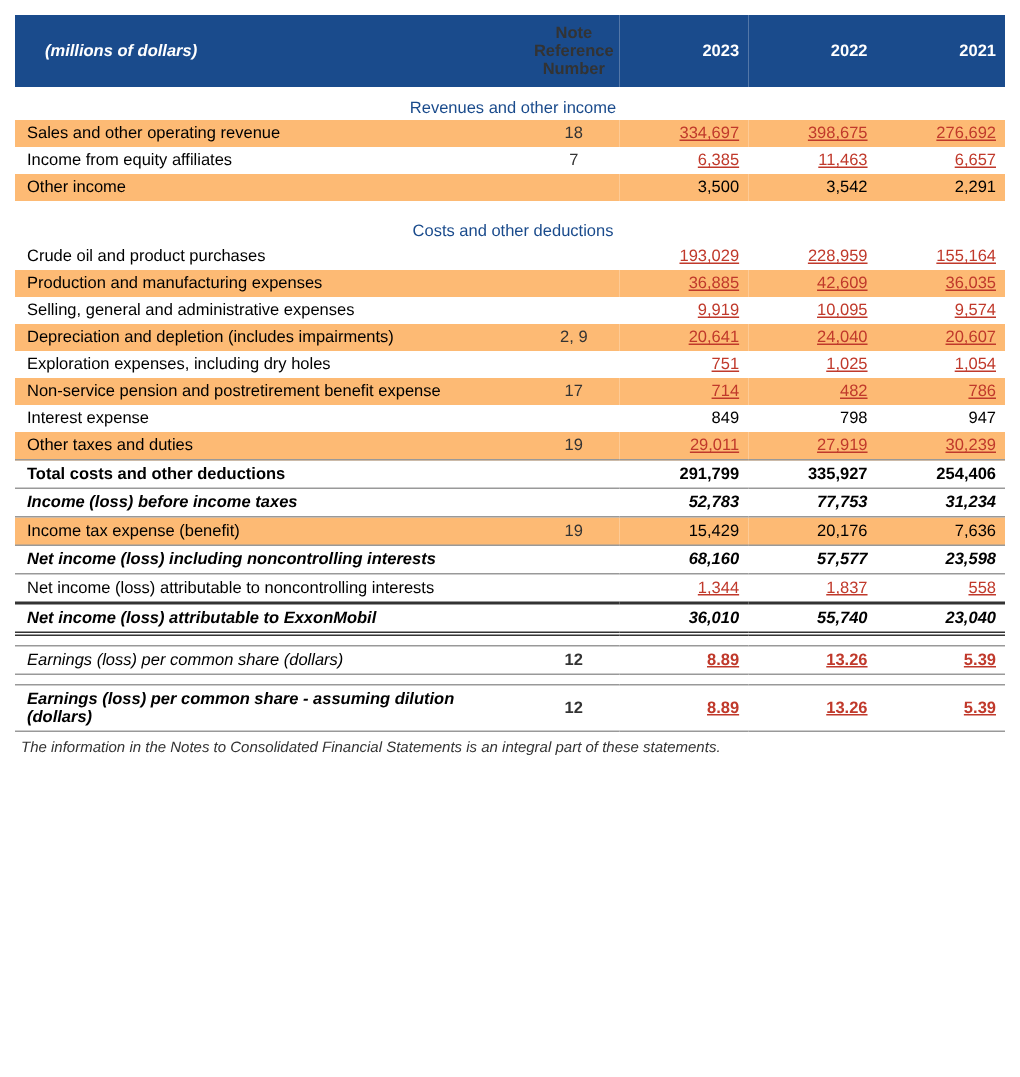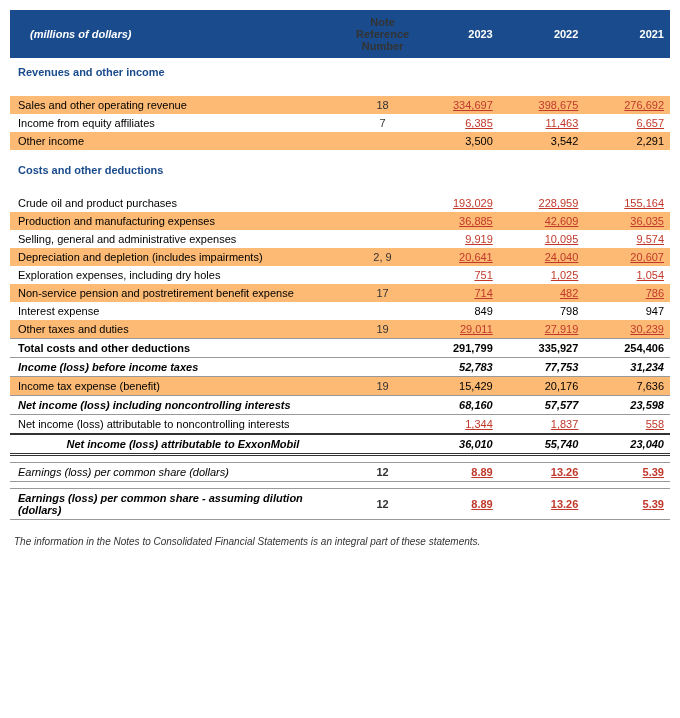--- a/index.html
+++ b/index.html
@@ -39,24 +39,25 @@
       vertical-align: middle;
     }
     .col-label { width: 52%; padding-left: 8px; }
     .col-note { width: 8%; text-align: center; color: #333; }
     .col-2023 { width: 13%; text-align: right; padding-right: 6px; }
     .col-2022 { width: 13%; text-align: right; padding-right: 6px; }
     .col-2021 { width: 13%; text-align: right; padding-right: 6px; }
 
     .section-header td {
       color: #1a4b8c;
-      font-weight: bold;
+      font-weight: normal;
       padding-top: 8px;
-      padding-bottom: 18px;
+      padding-bottom: 2px;
       font-size: 11px;
+      text-align: center;
     }
     .shaded {
       background-color: #fdba74;
     }
     .orange-val {
       color: #c0392b;
       text-decoration: underline;
       text-decoration-color: #c0392b;
     }
     .bold-row td {
@@ -70,21 +71,21 @@
       border-top: 1px solid #999;
       border-bottom: 1px solid #999;
     }
     .spacer-row td {
       height: 6px;
     }
     .footnote {
       font-style: italic;
       font-size: 10px;
       color: #333;
-      margin-top: 16px;
+      margin-top: 5px;
       padding-left: 4px;
     }
     .double-bold td {
       font-weight: bold;
       font-style: italic;
       border-top: 2px solid #333;
       border-bottom: 3px double #333;
     }
   </style>
 </head>
@@ -217,21 +218,21 @@
     <td class="col-2021 ">23,598</td>
   </tr>
         <tr>
     <td class="col-label" style="">Net income (loss) attributable to noncontrolling interests</td>
     <td class="col-note"></td>
     <td class="col-2023 orange-val">1,344</td>
     <td class="col-2022 orange-val">1,837</td>
     <td class="col-2021 orange-val">558</td>
   </tr>
         <tr class="double-bold">
-    <td class="col-label" style="font-style:italic;font-weight:bold;text-align:center;">Net income (loss) attributable to ExxonMobil</td>
+    <td class="col-label" style="font-style:italic;font-weight:bold;">Net income (loss) attributable to ExxonMobil</td>
     <td class="col-note"></td>
     <td class="col-2023 ">36,010</td>
     <td class="col-2022 ">55,740</td>
     <td class="col-2021 ">23,040</td>
   </tr>
         <tr class="spacer-row">
           <td colspan="5"></td>
         </tr>
         <tr class="bold-row">
     <td class="col-label" style="font-style:italic;font-weight:normal;">Earnings (loss) per common share (dollars)</td>

